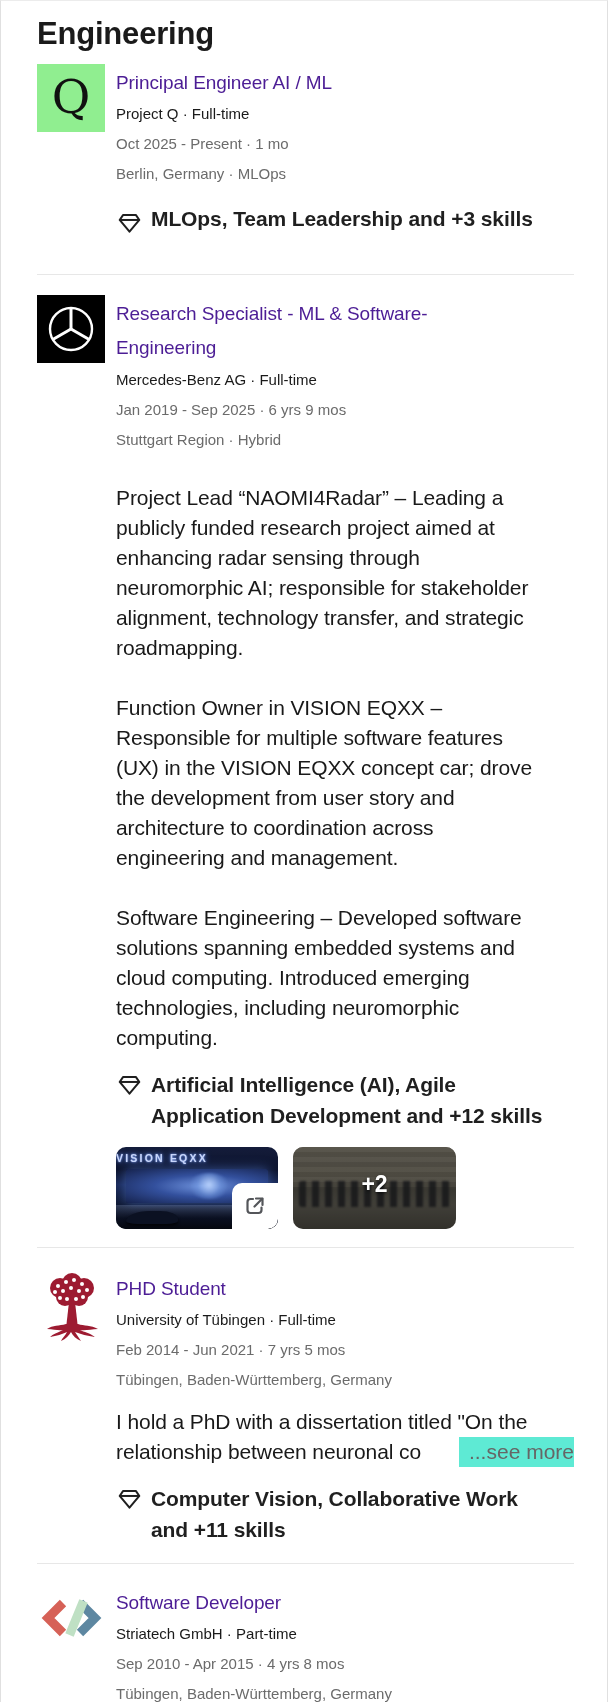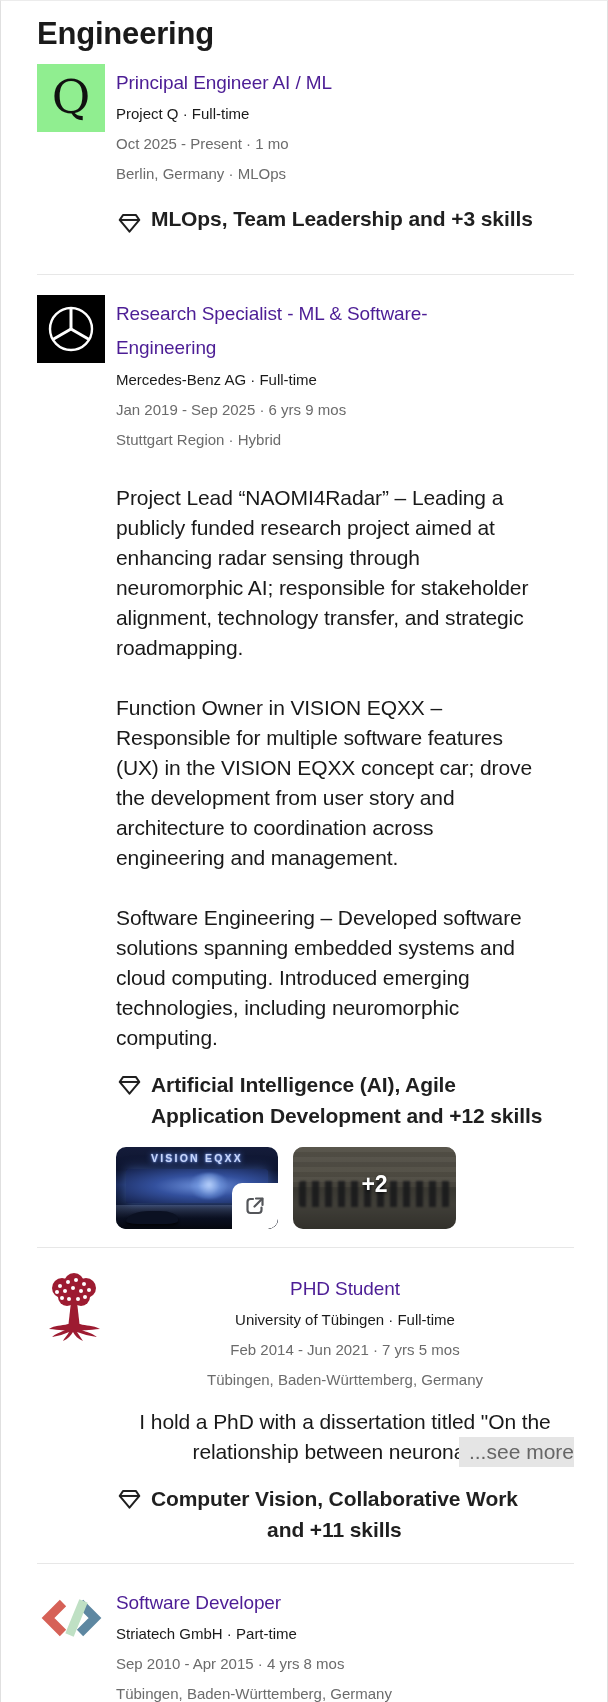--- a/index.html
+++ b/index.html
@@ -41,35 +41,35 @@
     align-items: center; justify-content: center;
     font-family: "DejaVu Serif", serif; font-size: 47px; color: #111; padding-bottom: 4px;
   }
   .logo-mb { width: 68px; height: 68px; background: #000; display: flex; align-items: center; justify-content: center; }
   .logo-tree { margin: 2px 0 0 6px; }
   .logo-stria { margin: 14px 0 0 2px; }
 
   
   .desc-wrap { position: relative; margin-top: 12px; }
   .see-more {
-    position: absolute; right: 0; bottom: 0; background: #e5e5e5;
+    position: absolute; right: 0; bottom: 0; background: #5eead4;
     padding-left: 10px; font-size: 21px; color: #666; line-height: 30px; cursor: pointer;
   }
 
   
   .media-row { display: flex; gap: 15px; margin-top: 16px; }
   .thumb {
     position: relative; height: 82px; border-radius: 10px; overflow: hidden; flex: none;
   }
   .thumb-vision {
     width: 162px;
     background: linear-gradient(180deg, #141c3a 0%, #0d142e 28%, #1b2c5c 46%, #0e1730 72%, #080f22 100%);
   }
   .vision-label {
-    position: absolute; top: 5px; left: 0; right: 0; text-align: center;
+    position: absolute; top: 5px; left: 0; right: 0; 
     font-size: 10.5px; font-weight: 600; color: #c8d6fa; letter-spacing: 2.2px;
     text-shadow: 0 0 6px #5d8cff, 0 0 2px #9db8ff;
   }
   .vision-screen {
     position: absolute; left: 10px; right: 10px; top: 22px; height: 34px; border-radius: 2px;
     background: radial-gradient(ellipse at 55% 50%, #6f93dd 0%, #33509d 45%, #16234e 100%);
     box-shadow: 0 0 12px rgba(90,130,220,0.55);
   }
   .vision-globe {
     position: absolute; left: 72px; top: 26px; width: 42px; height: 26px; border-radius: 50%;
@@ -107,21 +107,21 @@
   .plus-overlay {
     position: absolute; left: 0; right: 0; top: 24px; text-align: center;
     font-size: 23px; font-weight: 700; color: #fff; text-shadow: 0 1px 3px rgba(0,0,0,0.6);
   }
 
   
   .mt-entry1 { margin-top: 11px; }
   .d1 { margin-top: 40px; }
   .mt-entry2 { margin-top: 20px; }
   .d2 { margin-top: 18px; }
-  .mt-entry3 { margin-top: 22px; text-align: center; }
+  .mt-entry3 { margin-top: 22px; }
   .d3 { margin-top: 18px; }
   .mt-entry4 { margin-top: 20px; padding-bottom: 18px; }
   .skills-e1 { margin-top: 14px; align-items: flex-end; }
 </style>
 </head>
 <body>
 
 <div class="card">
 
   <h2 class="section-title">Engineering</h2>

